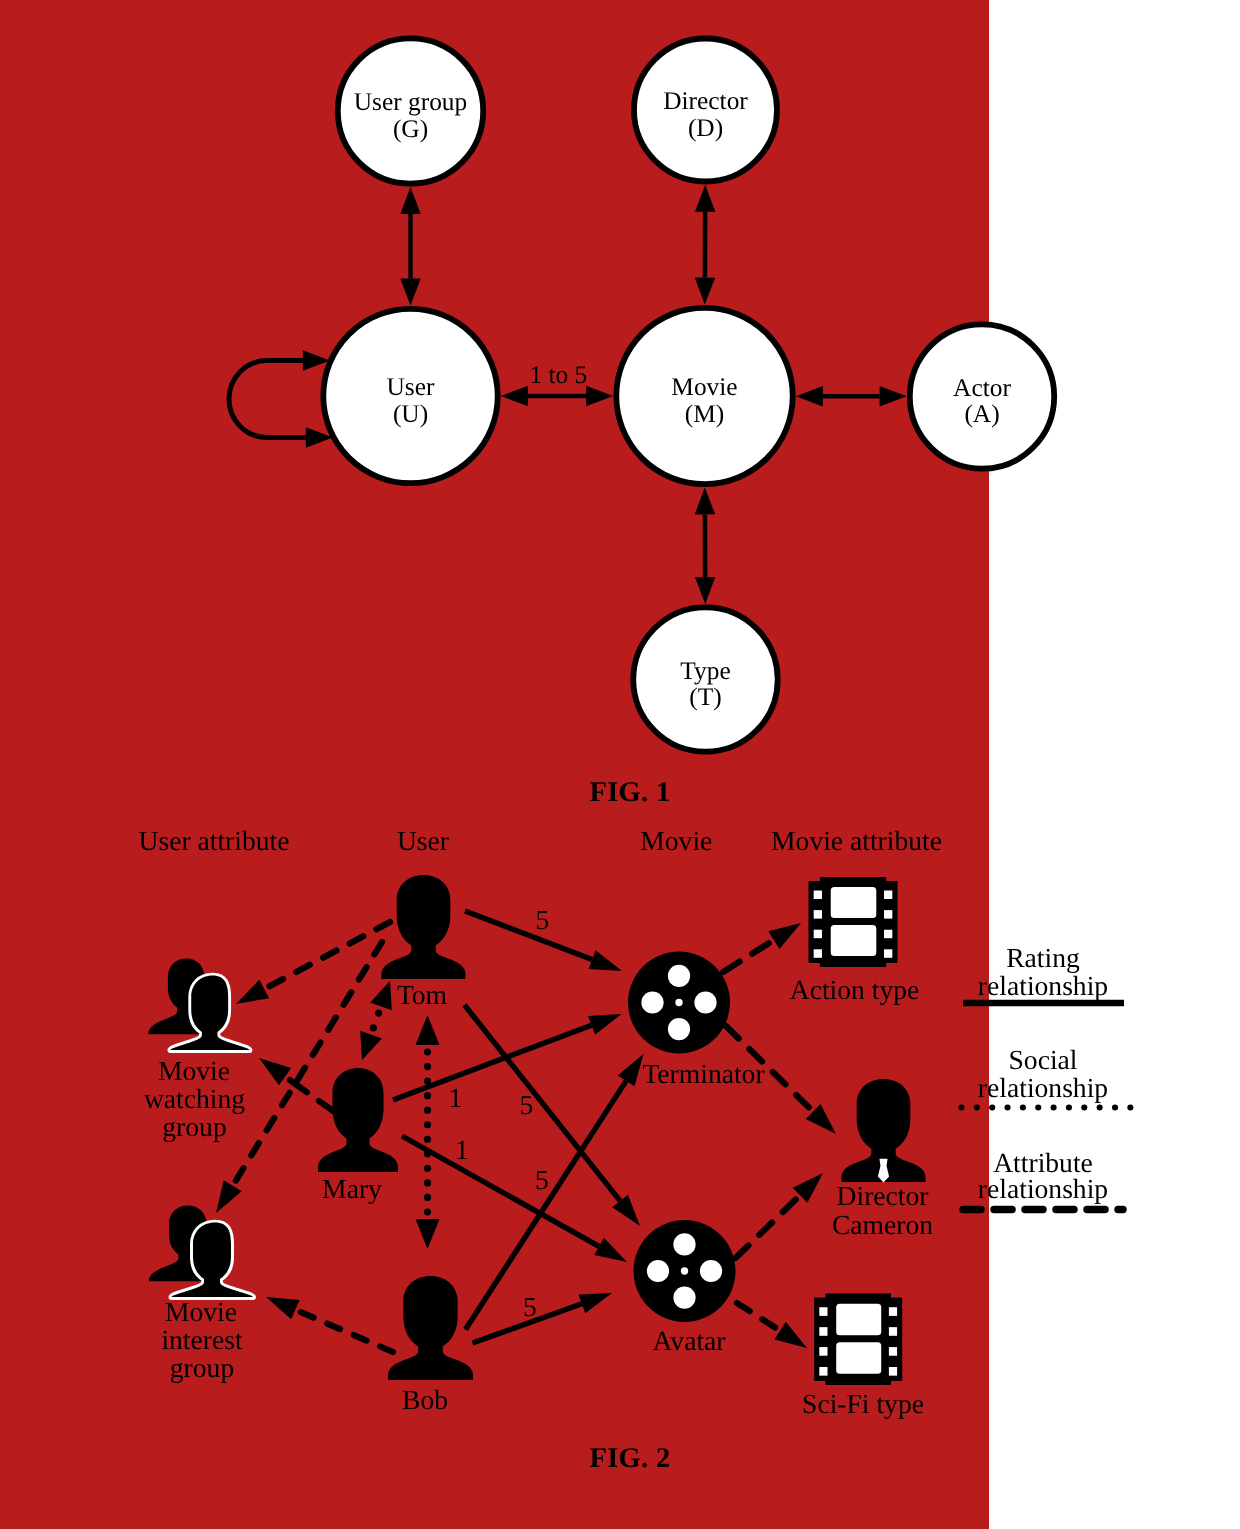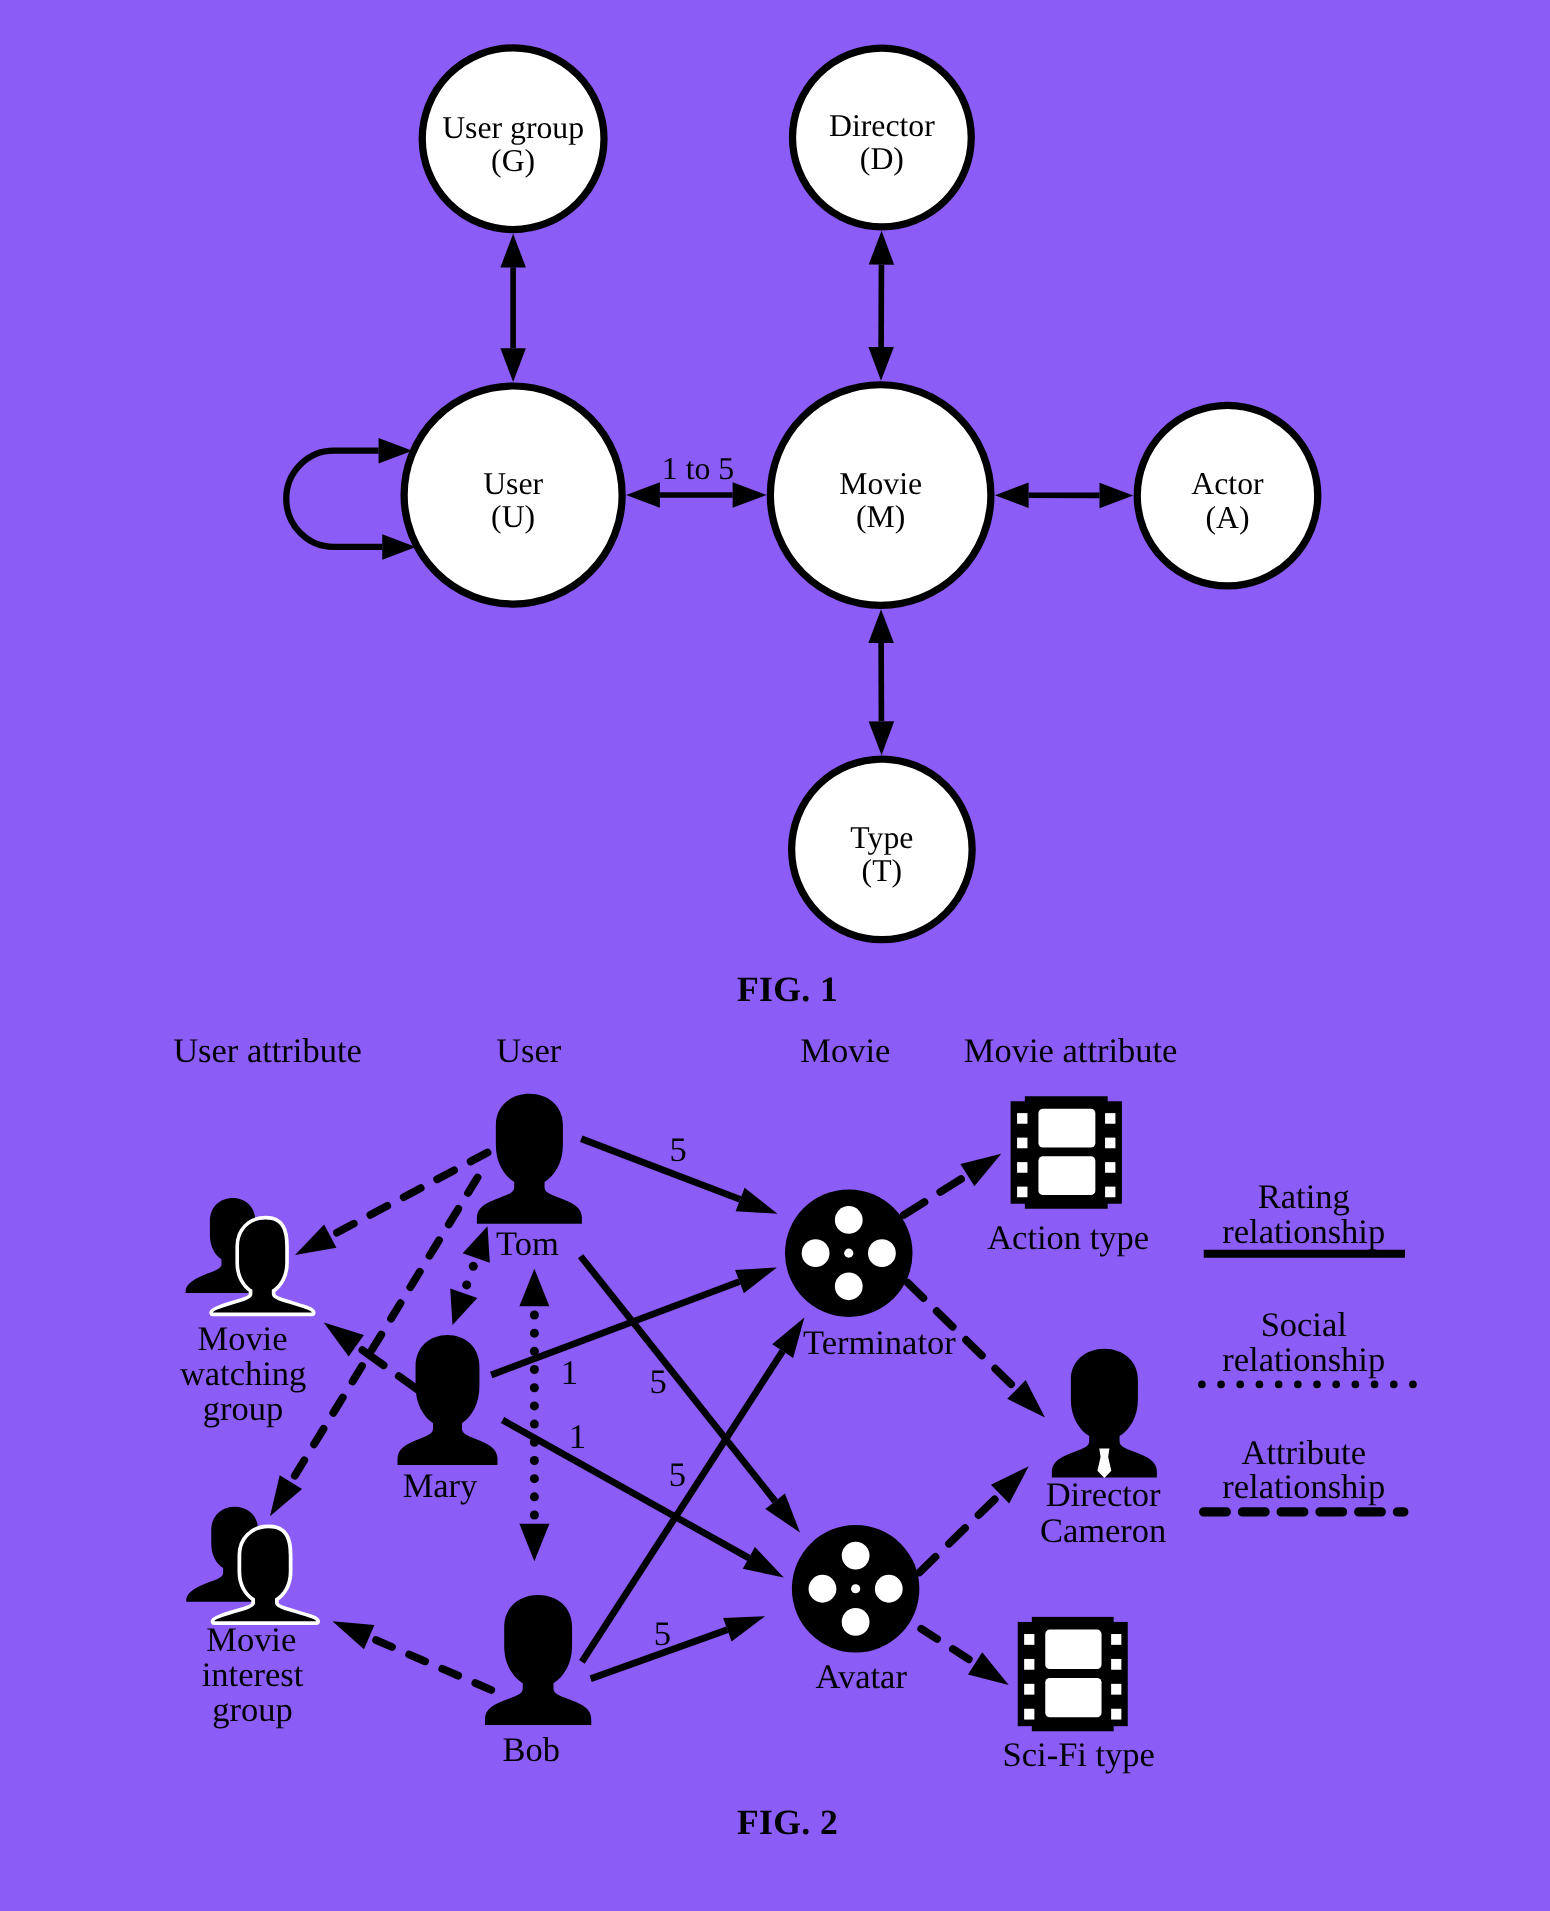--- a/index.html
+++ b/index.html
@@ -1,18 +1,18 @@
 <!DOCTYPE html>
 <html><head>
 <meta charset="utf-8">
 <title>Patent Figures</title>
 <style>
   html,body{margin:0;padding:0;background:#fff;}
   body{width:1240px;height:1529px;font-family:"Liberation Serif",serif;color:#000;overflow:hidden;text-rendering:geometricPrecision;}
-  #page{position:relative;width:1240px;height:1529px;background:#8b5cf6;}
+  #page{position:relative;width:989px;height:1529px;background:#b91c1c;}
   text{paint-order:stroke fill;}
   svg{display:block;overflow:visible;}
   .nodetext{font-family:"Liberation Serif",serif;font-size:25.4px;fill:#000;text-anchor:middle;}
   .edgelabel{font-family:"Liberation Serif",serif;font-size:25.4px;fill:#000;text-anchor:middle;}
   .figcap{font-family:"Liberation Serif",serif;font-size:28.5px;letter-spacing:0.3px;font-weight:bold;fill:#000;text-anchor:middle;}
   .colhdr{font-family:"Liberation Serif",serif;font-size:27.6px;fill:#000;text-anchor:middle;}
   .entlabel{font-family:"Liberation Serif",serif;font-size:27.6px;fill:#000;text-anchor:middle;}
   .leglabel{font-family:"Liberation Serif",serif;font-size:27.6px;fill:#000;text-anchor:middle;}
 </style>
 </head>

